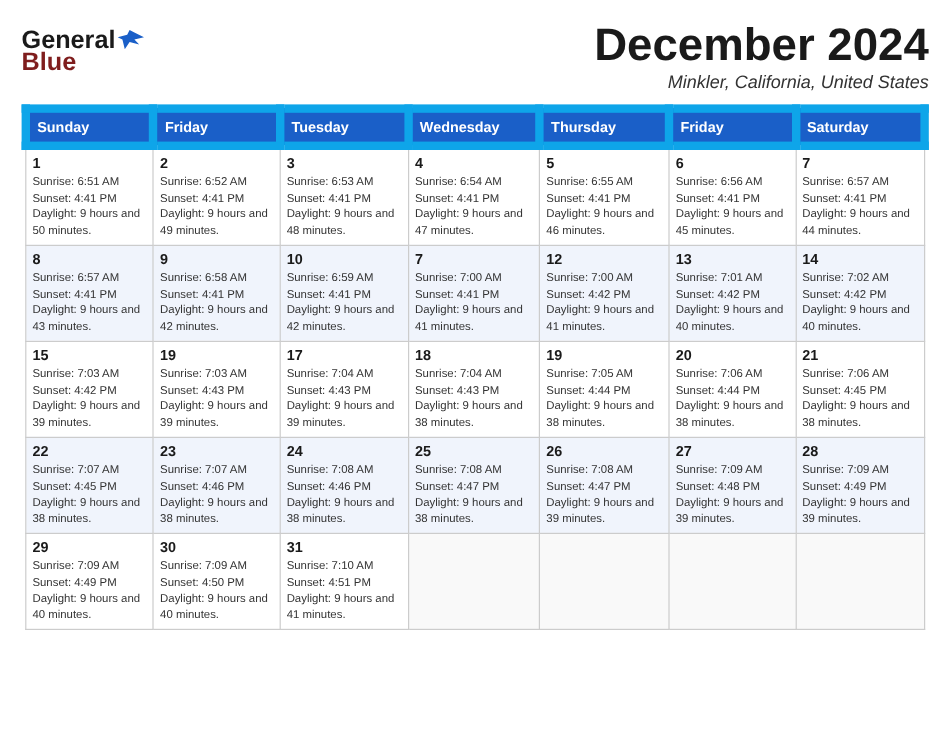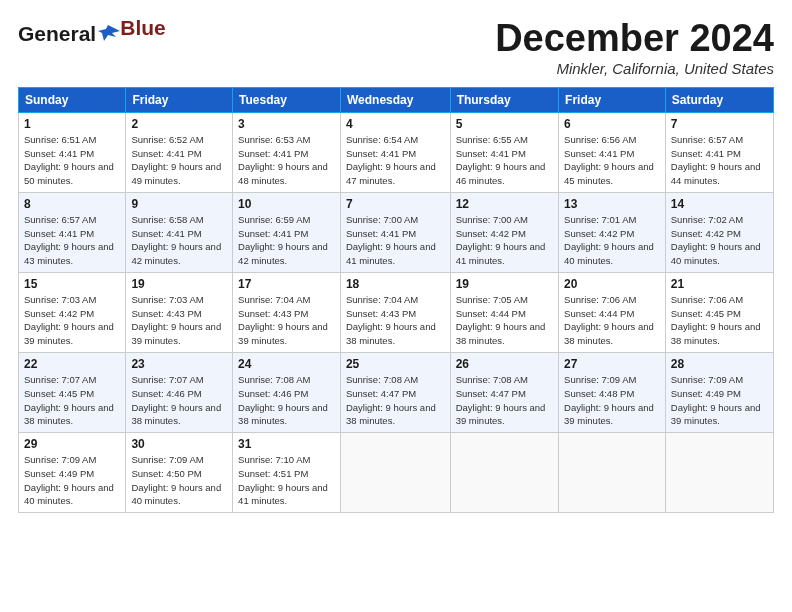--- a/index.html
+++ b/index.html
@@ -16,20 +16,21 @@
       padding: 18px 18px 10px 18px;
     }
     .header {
       display: flex;
       justify-content: space-between;
       align-items: flex-start;
       margin-bottom: 10px;
     }
     .logo {
       display: flex;
+      flex-direction: column;
       align-items: flex-start;
       margin-top: 4px;
     }
     .title-block {
       text-align: right;
     }
     .main-title {
       font-size: 38px;
       font-weight: bold;
       color: #1a1a1a;
@@ -45,21 +46,21 @@
       border-collapse: collapse;
       font-size: 10.5px;
     }
     .calendar-table thead tr th {
       background: #1a5fc8;
       color: #fff;
       padding: 5px 6px;
       text-align: left;
       font-size: 12px;
       font-weight: bold;
-      border: 1px solid #0ea5e9;
+      border: 7px solid #0ea5e9;
     }
     .calendar-table tbody tr td {
       border: 1px solid #ccc;
       padding: 4px 5px;
       vertical-align: top;
       background: #fff;
       min-height: 68px;
       width: 113px;
     }
     .calendar-table tbody tr:nth-child(even) td {

